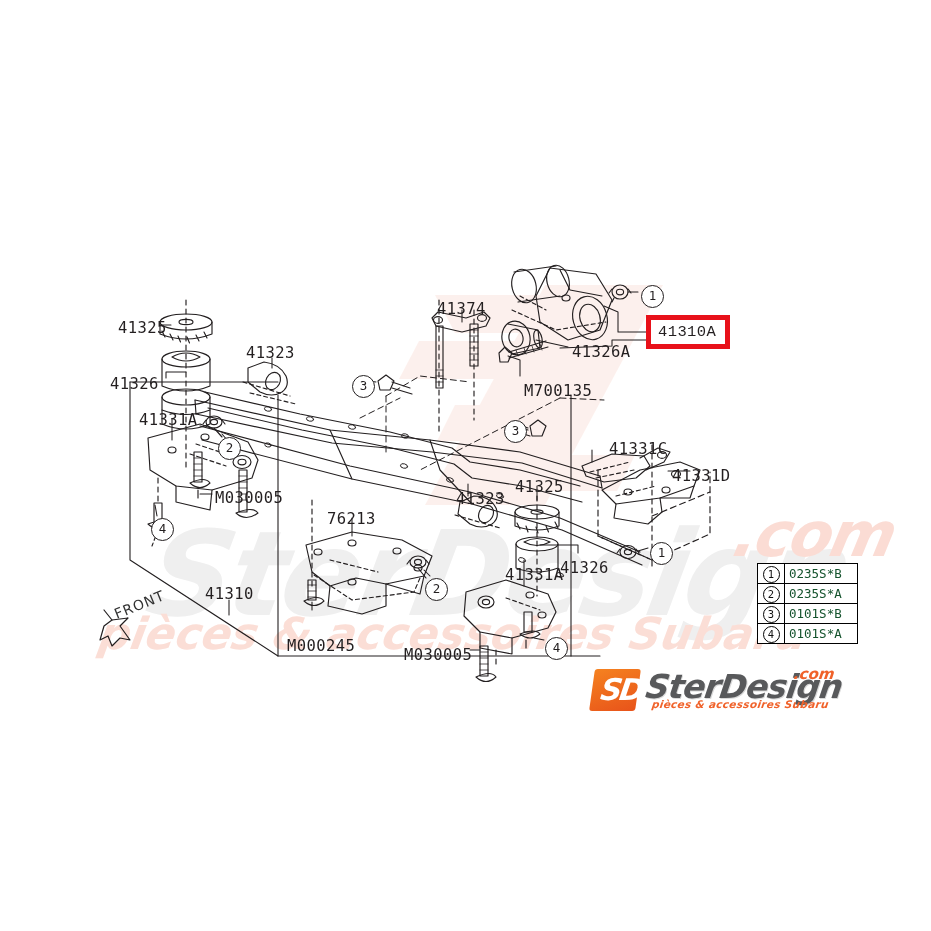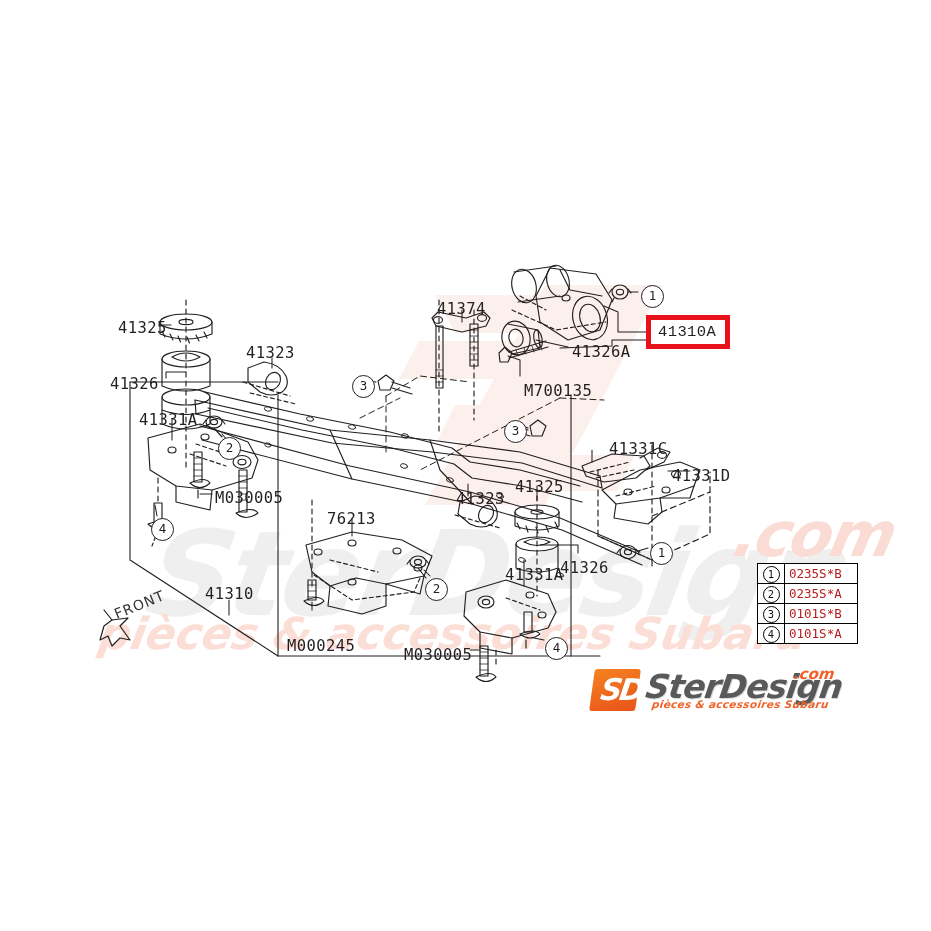--- a/index.html
+++ b/index.html
@@ -33,21 +33,21 @@
       border:5px solid #e8111a;box-sizing:border-box;background:transparent;}
   .hl-txt{position:absolute;left:658px;top:323px;font-family:Liberation Mono, monospace;
       font-size:15.5px;color:#231f20;letter-spacing:.4px;}
 
   
   .legend{position:absolute;left:757px;top:563px;border:1.6px solid #000;
       border-collapse:collapse;background:#fff;}
   .legend td{border:1.1px solid #000;padding:0;height:18px;vertical-align:middle;}
   .legend td.num{width:26px;text-align:center;}
   .legend td.code{width:68px;text-align:left;padding-left:4px;
-      font-family:"DejaVu Sans Mono",monospace;font-size:12.5px;color:#b91c1c;
+      font-family:"DejaVu Sans Mono",monospace;font-size:12.5px;color:#14532d;
       letter-spacing:0px;}
   .cnum{display:inline-block;width:15px;height:15px;line-height:14px;
       border:1.2px solid #000;border-radius:50%;font-size:10.5px;text-align:center;
       font-family:"DejaVu Sans Mono",monospace;color:#111;}
 
   
   .callout{position:absolute;width:21px;height:21px;border:1.4px solid #231f20;
       border-radius:50%;background:#fff;font-family:"DejaVu Sans Mono",monospace;
       font-size:12.5px;line-height:19px;text-align:center;color:#231f20;}
 

